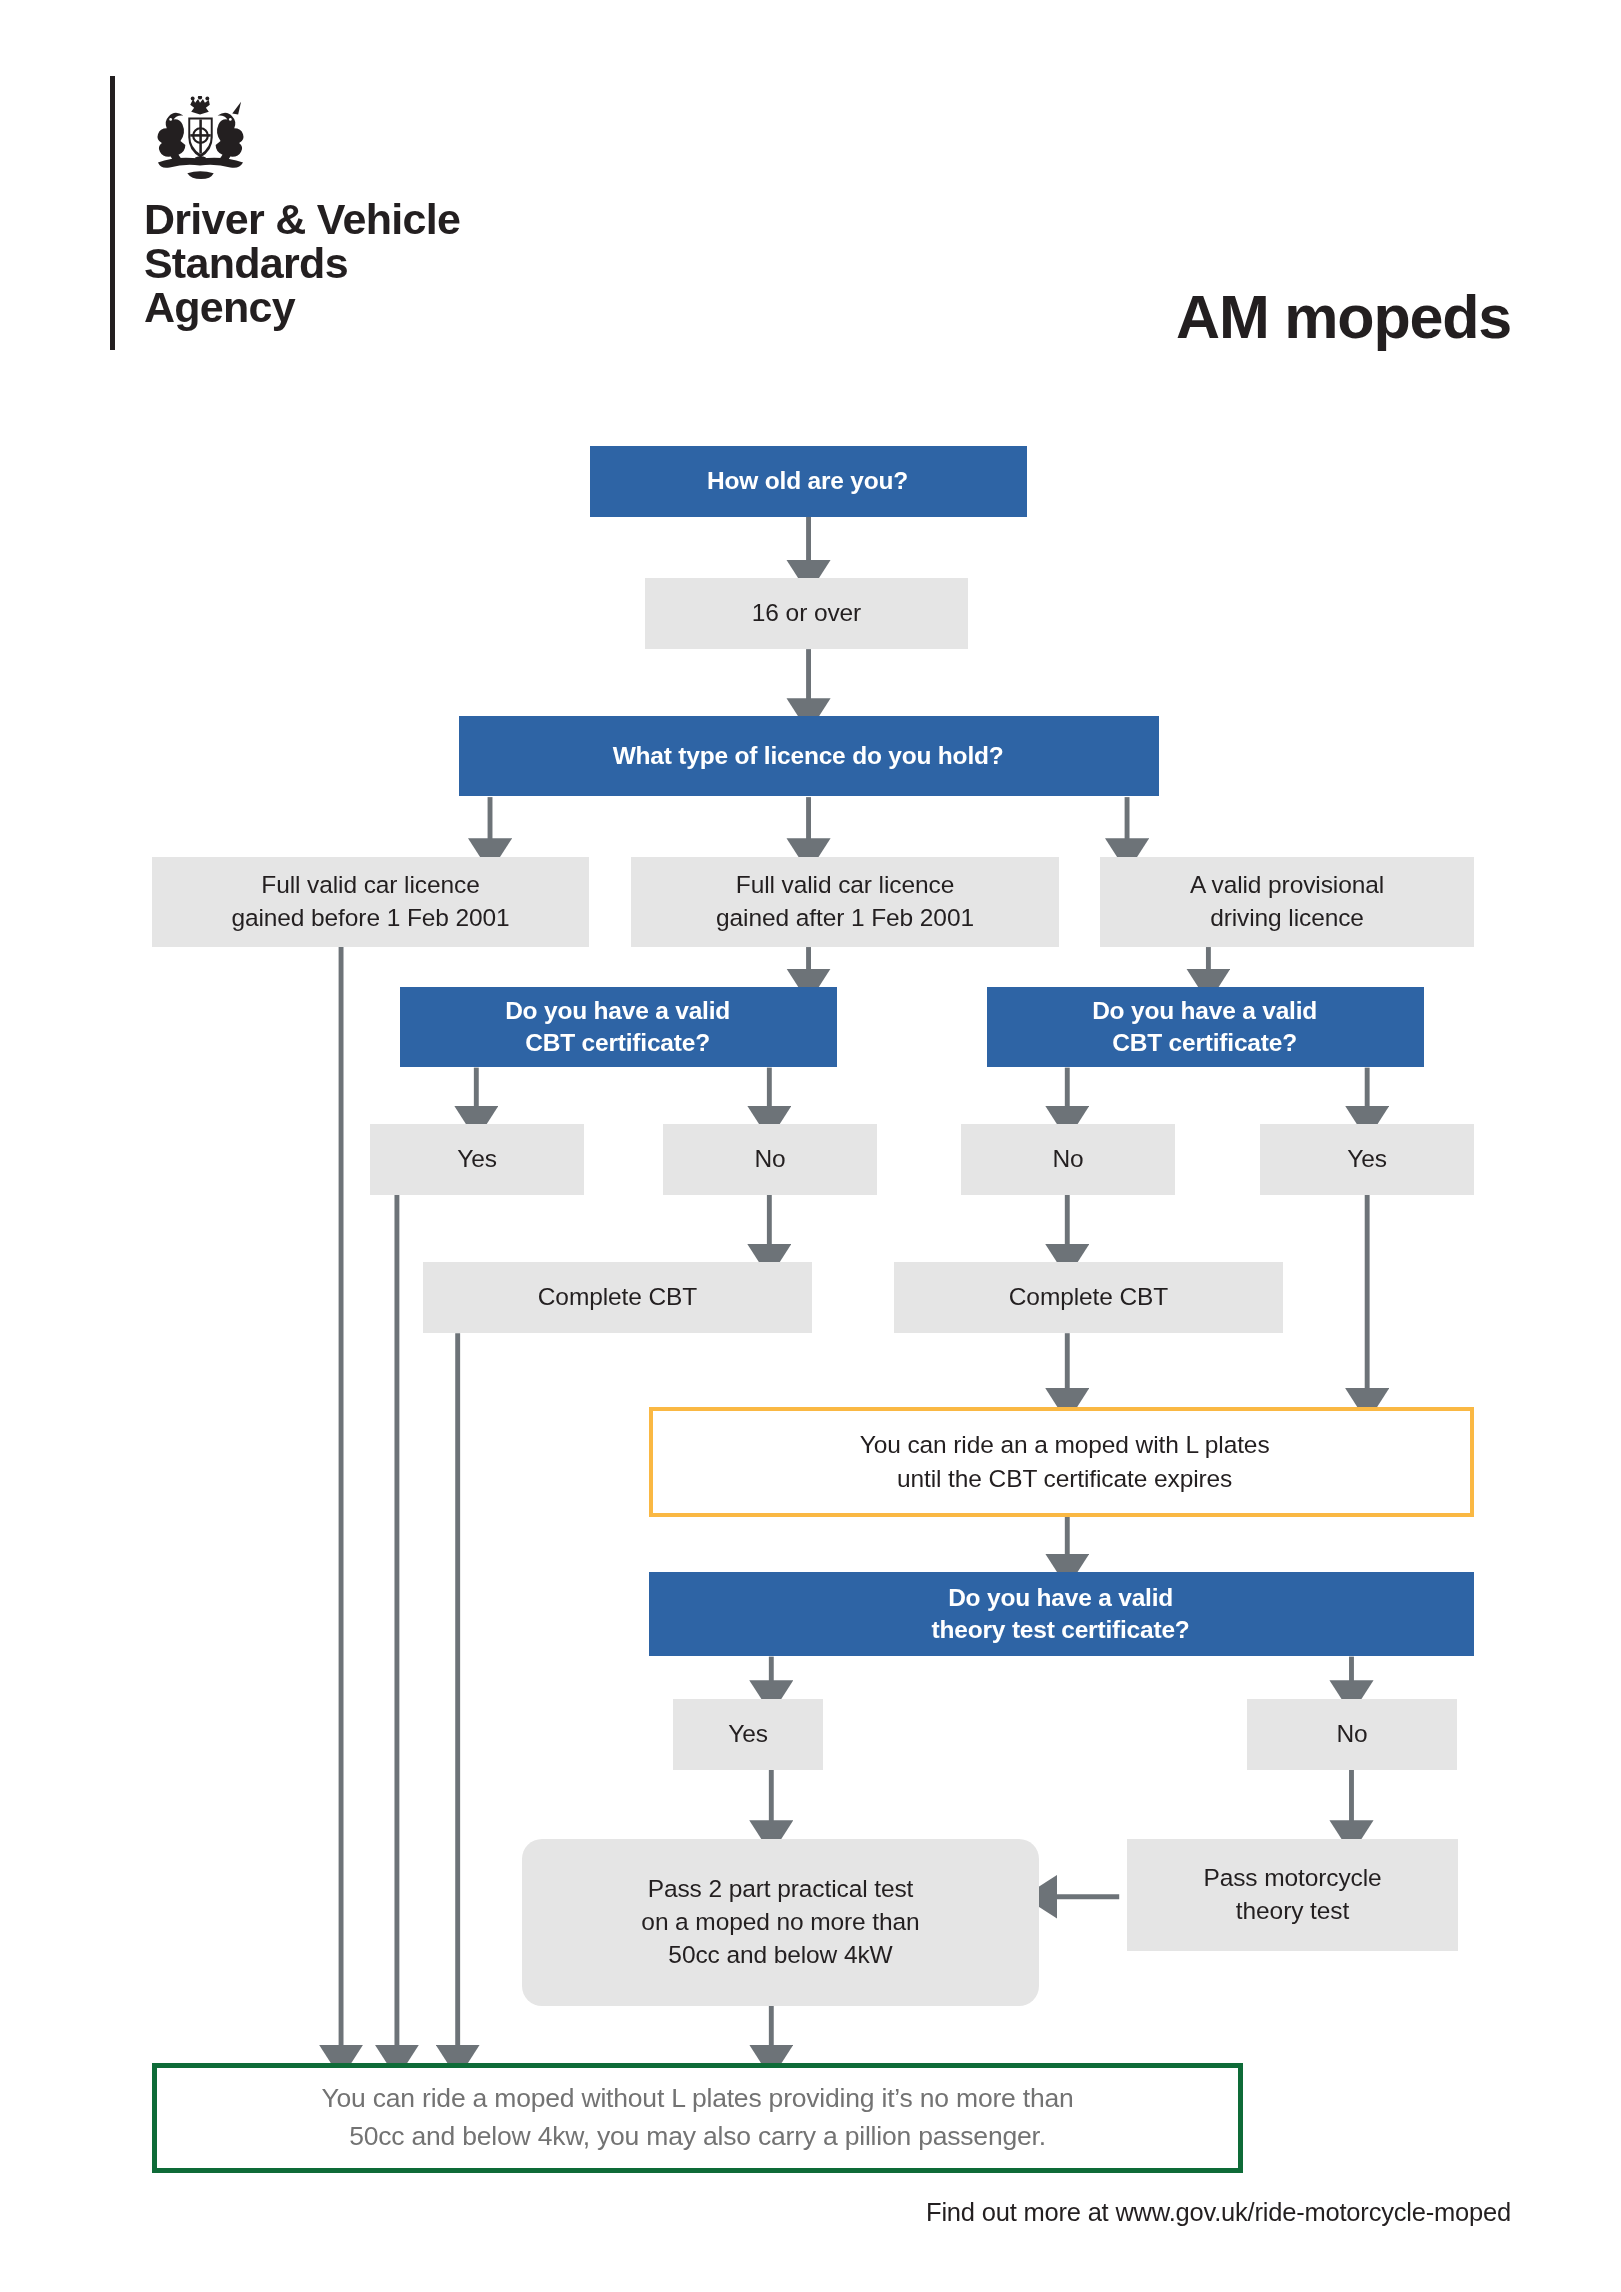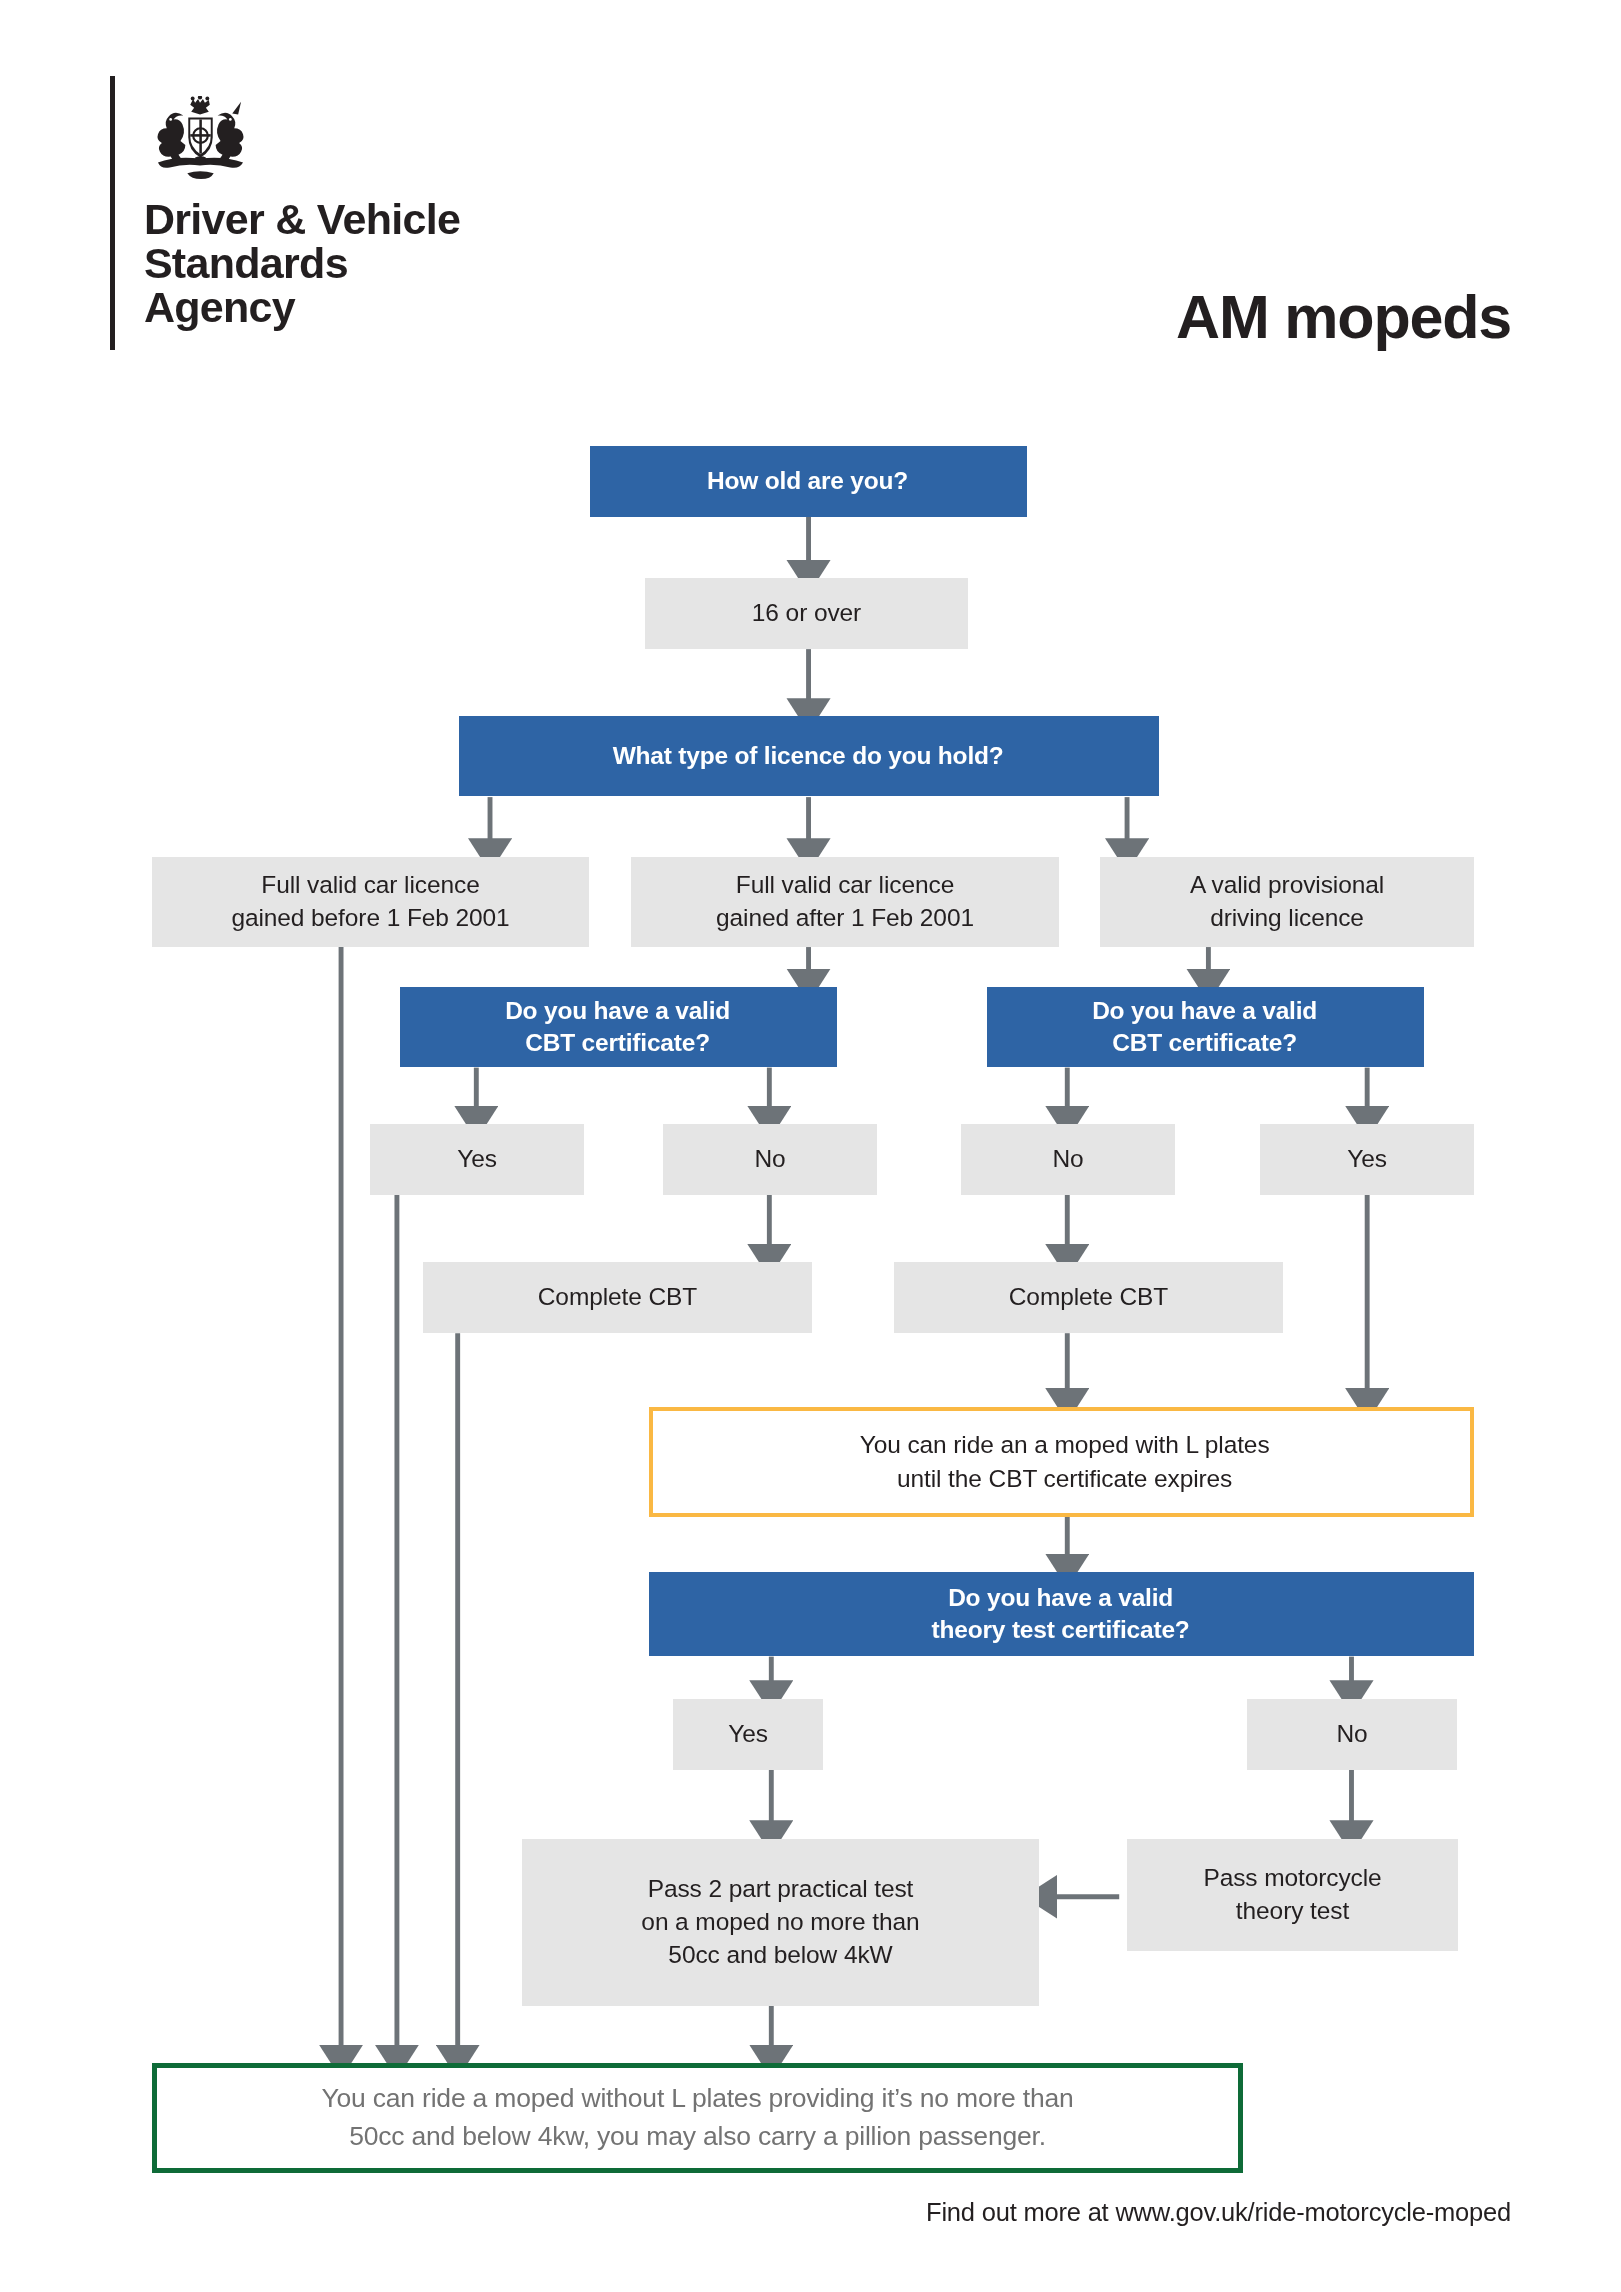--- a/index.html
+++ b/index.html
@@ -258,21 +258,21 @@
     <div class="node outcome-amber" style="left:649px; top:1407px; width:825px; height:110px;">You can ride an a moped with L plates
 until the CBT certificate expires</div>
 
     <div class="node q" style="left:649px; top:1572px; width:825px; height:84px;">Do you have a valid
 theory test certificate?</div>
 
     <div class="node a" style="left:673px; top:1699px; width:150px; height:71px;">Yes</div>
 
     <div class="node a" style="left:1247px; top:1699px; width:210px; height:71px;">No</div>
 
-    <div class="node a" style="left:522px; top:1839px; width:517px; height:167px;">Pass 2 part practical test
+    <div class="node a" style="left:522px; top:1839px; width:517px; height:167px;border-radius:20px;">Pass 2 part practical test
 on a moped no more than
 50cc and below 4kW</div>
 
     <div class="node a" style="left:1127px; top:1839px; width:331px; height:112px;">Pass motorcycle
 theory test</div>
 
     <div class="node outcome-green" style="left:152px; top:2063px; width:1091px; height:110px;">You can ride a moped without L plates providing it’s no more than
 50cc and below 4kw, you may also carry a pillion passenger.</div>
 
   </div>

